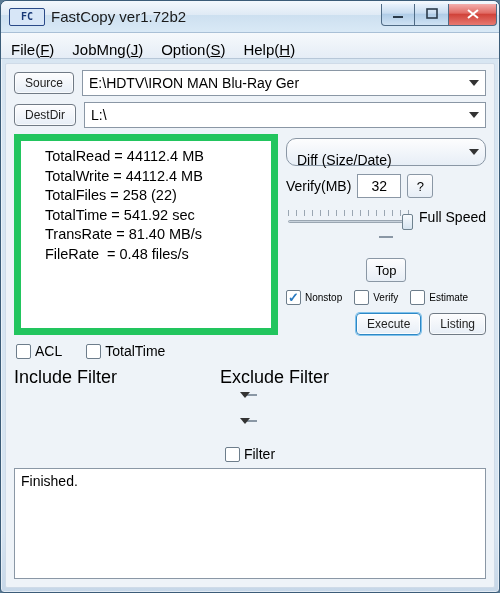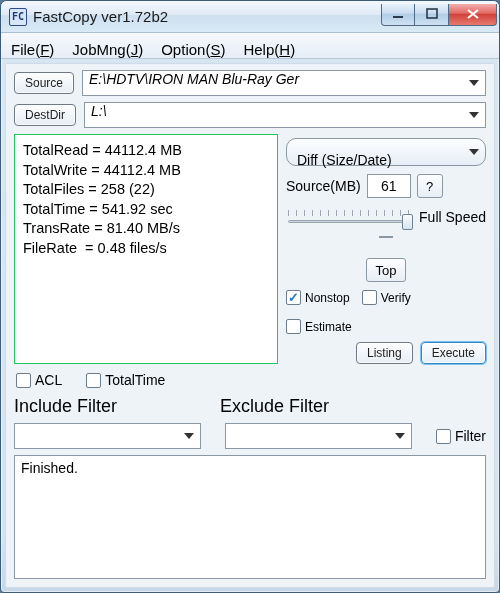--- a/index.html
+++ b/index.html
@@ -25,21 +25,21 @@
   .titlebar {
     height: 32px;
     display: flex;
     align-items: center;
     padding: 0 0 0 8px;
     background: linear-gradient(#f3f8fd,#dfeaf5 45%,#cde0f0 46%,#d9e9f6);
     border-radius: 6px 6px 0 0;
     border-bottom: 1px solid #a9c0d6;
   }
   .app-icon {
-    width: 18px; height:18px;
+    width: 36px; height:18px;
     background:#d7e6f7;
     border:1px solid #2a4a88;
     color:#1a3a78;
     font: bold 10px/16px monospace;
     text-align:center;
     margin-right:6px;
     border-radius:2px;
   }
   .title-text {
     flex:1;
@@ -100,39 +100,39 @@
   .btn.primary {
     border:1px solid #2e88c6;
     box-shadow: 0 0 0 1px #7fc2ec, inset 0 0 0 1px rgba(255,255,255,0.8);
   }
   .combo, .textin {
     flex:1;
     border:1px solid #8a97a5;
     background:#fff;
     height:26px;
     display:flex;
+    align-items:center;
     padding:0 6px;
     position:relative;
     font-size:14px;
-    font-style:italic;
   }
   .combo .arrow, .small-combo .arrow {
     position:absolute; right:6px; top:50%;
     transform:translateY(-50%);
     width:0;height:0;
     border-left:5px solid transparent;
     border-right:5px solid transparent;
     border-top:6px solid #333;
   }
   .mid { display:flex; gap:8px; }
   .stats {
     flex:1;
-    border:1px solid #22c55e;
+    border:7px solid #22c55e;
     background:#fff;
-    padding:6px 8px;
+    padding:6px 24px;
     font-family: "Segoe UI", sans-serif;
     font-size:14.5px;
     line-height:1.35;
     white-space:pre;
     min-height:200px;
   }
   .rightcol {
     width:200px;
     display:flex;
     flex-direction:column;
@@ -177,36 +177,36 @@
     background:repeating-linear-gradient(90deg,#9aa6b2 0 1px,transparent 1px 8px);}
   .slider .thumb{
     position:absolute; right:0; top:8px;
     width:11px;height:16px;
     background:linear-gradient(#f8fbfe,#d7e4f0);
     border:1px solid #6f828f; border-radius:2px;
   }
   .speed-label{font-size:14px;white-space:nowrap;}
   .toprow{display:flex;gap:20px;align-items:center;flex-direction:column;}
   .toprow .textin{height:24px;}
-  .checks{display:flex;flex-wrap:wrap;gap:14px 12px;font-size:12px;align-items:center;}
+  .checks{display:flex;flex-wrap:wrap;gap:7px 12px;font-size:10px;align-items:center;}
   .chk{display:flex;align-items:center;gap:4px;}
   .chk .box{
     width:15px;height:15px;border:1px solid #6d7d8b;background:#fff;
     display:flex;align-items:center;justify-content:center;border-radius:2px;
   }
   .chk .box.checked::after{
     content:"✓"; color:#2a7ac0; font-size:13px; font-weight:bold; line-height:1;
   }
   .actrow{display:flex;gap:8px;justify-content:flex-end;}
   .aclrow{display:flex;gap:24px;align-items:center;padding:2px 0 2px 2px;}
   .filterhdr{display:flex;gap:12px;font-size:18px;}
   .filterhdr > div:first-child{flex:1;}
   .filterhdr > div:nth-child(2){flex:1;}
   .filterhdr > div:nth-child(3){width:60px;}
-  .filterrow{display:flex;gap:24px;align-items:center;}
+  .filterrow{display:flex;gap:24px;align-items:center;flex-direction:column;}
   .filterrow .combo{height:26px;}
   .log{
     flex:1;
     border:1px solid #8a97a5;
     background:#fff;
     padding:4px 6px;
     font-size:14px;
     min-height:80px;
   }
 </style>
@@ -270,22 +270,22 @@
 TransRate = 81.40 MB/s
 FileRate  = 0.48 files/s</div>
 
       <div class="rightcol">
         <div class="small-combo">
           <span>Diff (Size/Date)</span>
           <div class="arrow"></div>
         </div>
 
         <div class="bufrow">
-          <span>Source(MB)</span>
-          <div class="numin">61</div>
+          <span>Verify(MB)</span>
+          <div class="numin">32</div>
           <div class="sqbtn">?</div>
         </div>
 
         <div class="slider-row">
           <div class="slider">
             <div class="ticks"></div>
               <div class="track"></div>
               <div class="thumb"></div>
           </div>
           <span class="speed-label">Full Speed</span>
@@ -305,22 +305,22 @@
             <span class="box"></span>
             <span>Verify</span>
           </label>
           <label class="chk">
             <span class="box"></span>
             <span>Estimate</span>
           </label>
         </div>
 
         <div class="actrow">
+          <div class="btn primary">Execute</div>
           <div class="btn">Listing</div>
-          <div class="btn primary">Execute</div>
         </div>
       </div>
     </div>
 
     <div class="aclrow">
       <label class="chk">
         <span class="box"></span>
         <span>ACL</span>
       </label>
       <label class="chk">

